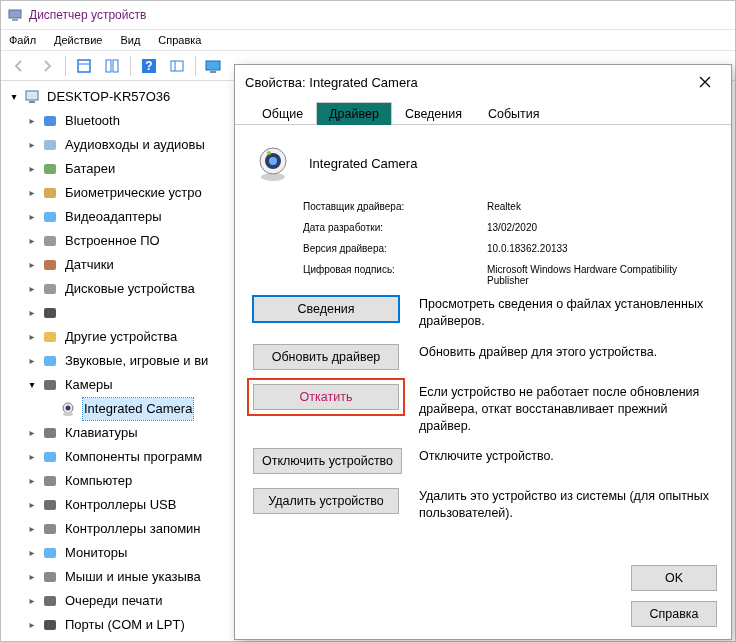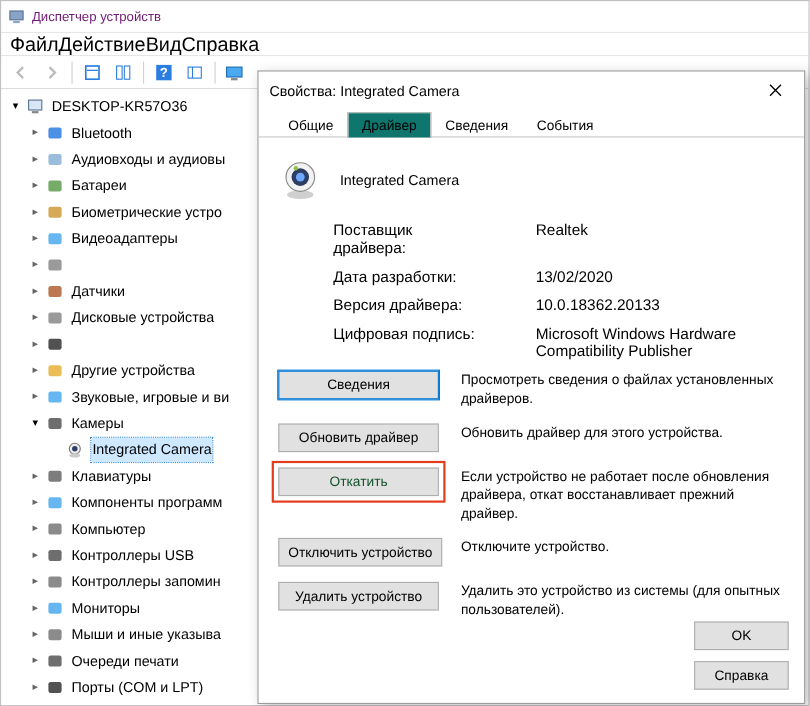--- a/index.html
+++ b/index.html
@@ -30,22 +30,23 @@
   }
   .titlebar .ticon {
     width: 16px; height: 16px;
     margin-right: 6px;
     display: inline-flex; align-items: center; justify-content: center;
   }
   .menubar {
     height: 22px;
     display: flex;
     align-items: center;
+    gap: 18px;
     padding-left: 8px;
-    font-size: 18px;
+    font-size: 11px;
     color: #000;
     border-top: 1px solid #e5e5e5;
     border-bottom: 1px solid #e5e5e5;
   }
   .menubar span { cursor: default; }
   .toolbar {
     height: 30px;
     display: flex;
     align-items: center;
     padding-left: 4px;
@@ -145,21 +146,21 @@
     align-items: center;
     gap: 16px;
     margin-bottom: 18px;
     margin-top: 4px;
   }
   .camsvg { width: 40px; height: 40px; }
   .devname { font-size: 13px; }
   .kv {
     display: flex;
     margin-bottom: 10px;
-    font-size: 14px;
+    font-size: 10px;
   }
   .kv .k { width: 190px; padding-left: 50px; }
   .kv .v { flex: 1; margin-left: 44px; }
   .actions { margin-top: 6px; }
   .actionrow {
     display: flex;
     align-items: flex-start;
     gap: 16px;
     margin-bottom: 14px;
   }
@@ -176,21 +177,21 @@
     font-size: 12.5px;
     font-family: inherit;
     padding: 0 8px;
     cursor: default;
     text-align: center;
   }
   .wbtn.focus {
     border: 1px solid #0078d7;
     outline: 1px solid #0078d7;
   }
-  .wbtn:disabled { color: #14532d; }
+  .wbtn:disabled { color: #be185d; }
   .adesc {
     flex: 1;
     font-size: 12.5px;
     line-height: 1.35;
   }
   .highlightbox {
     border: 2px solid #e33c1c;
     padding: 4px;
     margin: -6px;
   }
@@ -328,20 +329,21 @@
           </span>
           <span class="label">Видеоадаптеры</span>
         </div>
         <div class="row d2">
           <span class="chev">▸</span>
           <span class="dicon">
             <svg width="16" height="16" viewBox="0 0 16 16">
               <rect x="2" y="3" width="12" height="10" rx="2" fill="#888" opacity="0.85"></rect>
             </svg>
           </span>
+          <span class="label">Встроенное ПО</span>
         </div>
         <div class="row d2">
           <span class="chev">▸</span>
           <span class="dicon">
             <svg width="16" height="16" viewBox="0 0 16 16">
               <rect x="2" y="3" width="12" height="10" rx="2" fill="#b06034" opacity="0.85"></rect>
             </svg>
           </span>
           <span class="label">Датчики</span>
         </div>

